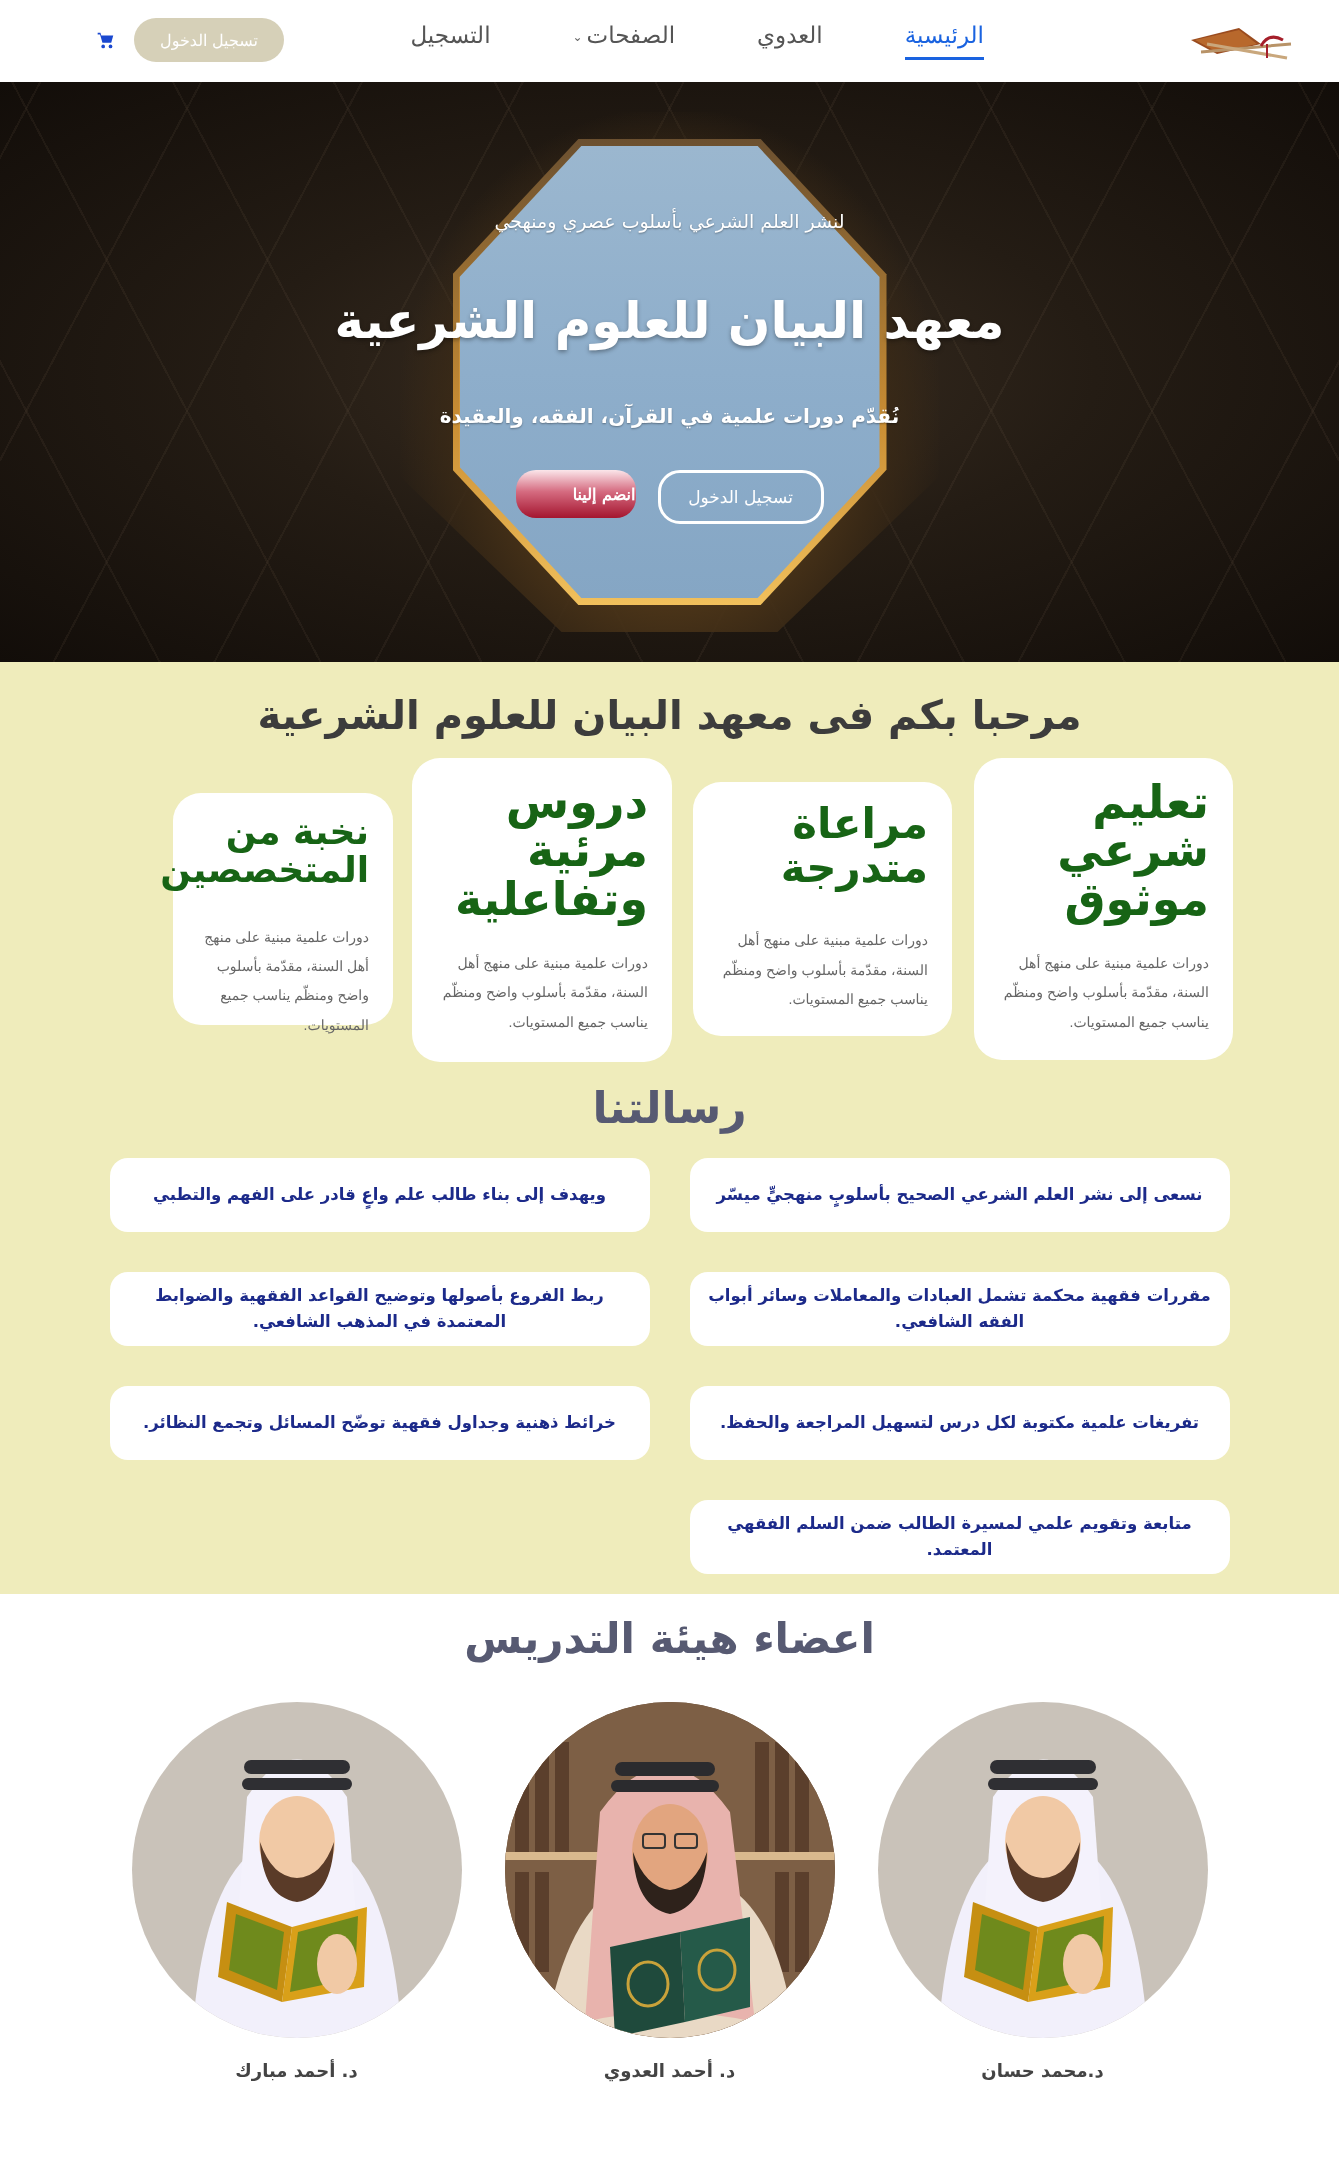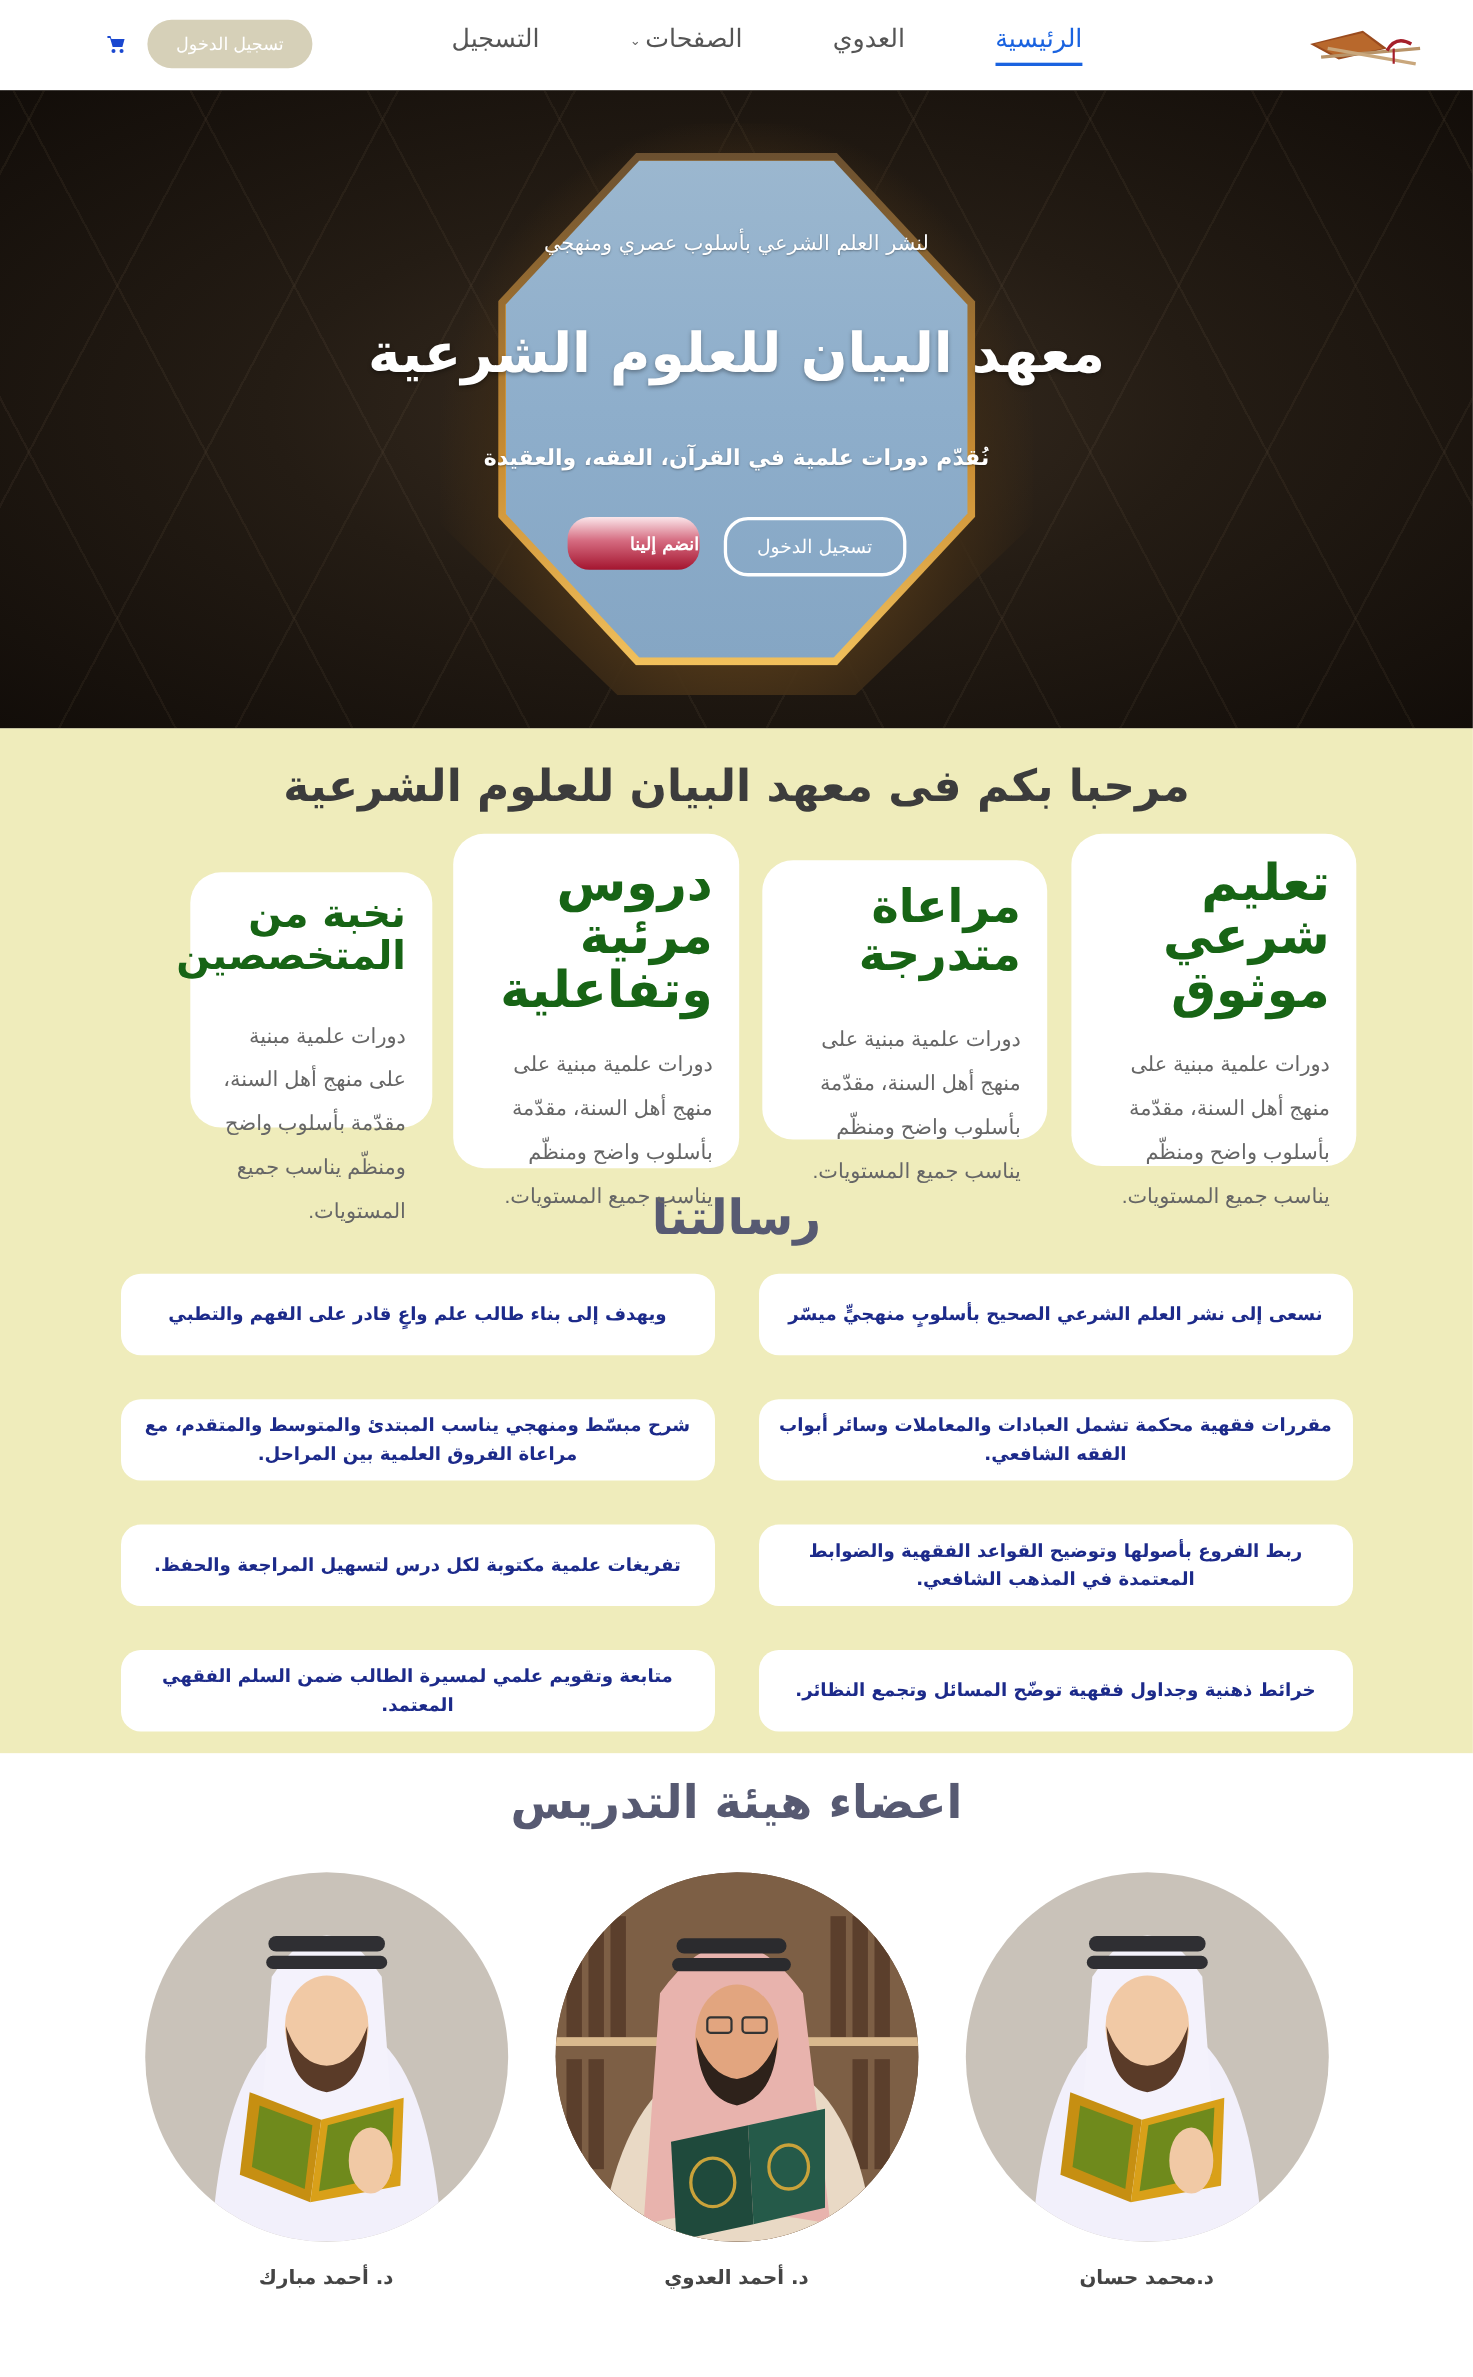--- a/index.html
+++ b/index.html
@@ -115,21 +115,21 @@
     .feature-card {
       position: absolute; background: #fff; border-radius: 28px;
       padding: 20px 24px 18px 24px; text-align: right;
     }
     .feature-card h3 {
       color: #176415; font-size: 46px; line-height: 1.05; font-weight: bold;
       margin-bottom: 26px;
     }
     .feature-card p {
       color: #666; font-family: "Liberation Sans", sans-serif;
-      font-size: 19px; line-height: 2.1;
+      font-size: 14px; line-height: 2.1;
     }
     .fc1 { right: 106px; top: 0;  width: 259px; height: 302px; }
     .fc2 { right: 387px; top: 24px; width: 259px; height: 254px; }
     .fc3 { right: 667px; top: 0;  width: 260px; height: 304px; }
     .fc4 { right: 946px; top: 35px; width: 220px; height: 232px; }
     .fc2 h3, .fc4 h3 { font-size: 42px; }
     .fc2 h3 { margin-bottom: 36px; }
     .fc4 h3 { font-size: 36px; margin-bottom: 34px; }
 
     
@@ -235,21 +235,20 @@
       <h3>نخبة من المتخصصين</h3>
       <p>دورات علمية مبنية على منهج أهل السنة، مقدّمة بأسلوب واضح ومنظّم يناسب جميع المستويات.</p>
     </div>
   </div>
 
   <h2 class="mission-title">رسالتنا</h2>
   <div class="mission-grid">
     <div class="mission-item">نسعى إلى نشر العلم الشرعي الصحيح بأسلوبٍ منهجيٍّ ميسّر</div>
     <div class="mission-item">ويهدف إلى بناء طالب علم واعٍ قادر على الفهم والتطبي</div>
     <div class="mission-item">مقررات فقهية محكمة تشمل العبادات والمعاملات وسائر أبواب الفقه الشافعي.</div>
-    <div class="mission-item">شرح مبسّط ومنهجي يناسب المبتدئ والمتوسط والمتقدم، مع مراعاة الفروق العلمية بين المراحل.</div>
     <div class="mission-item">ربط الفروع بأصولها وتوضيح القواعد الفقهية والضوابط المعتمدة في المذهب الشافعي.</div>
     <div class="mission-item">تفريغات علمية مكتوبة لكل درس لتسهيل المراجعة والحفظ.</div>
     <div class="mission-item">خرائط ذهنية وجداول فقهية توضّح المسائل وتجمع النظائر.</div>
     <div class="mission-item">متابعة وتقويم علمي لمسيرة الطالب ضمن السلم الفقهي المعتمد.</div>
   </div>
 </section>
 
 <section class="faculty">
   <h2 class="faculty-title">اعضاء هيئة التدريس</h2>
   <div class="faculty-grid">

